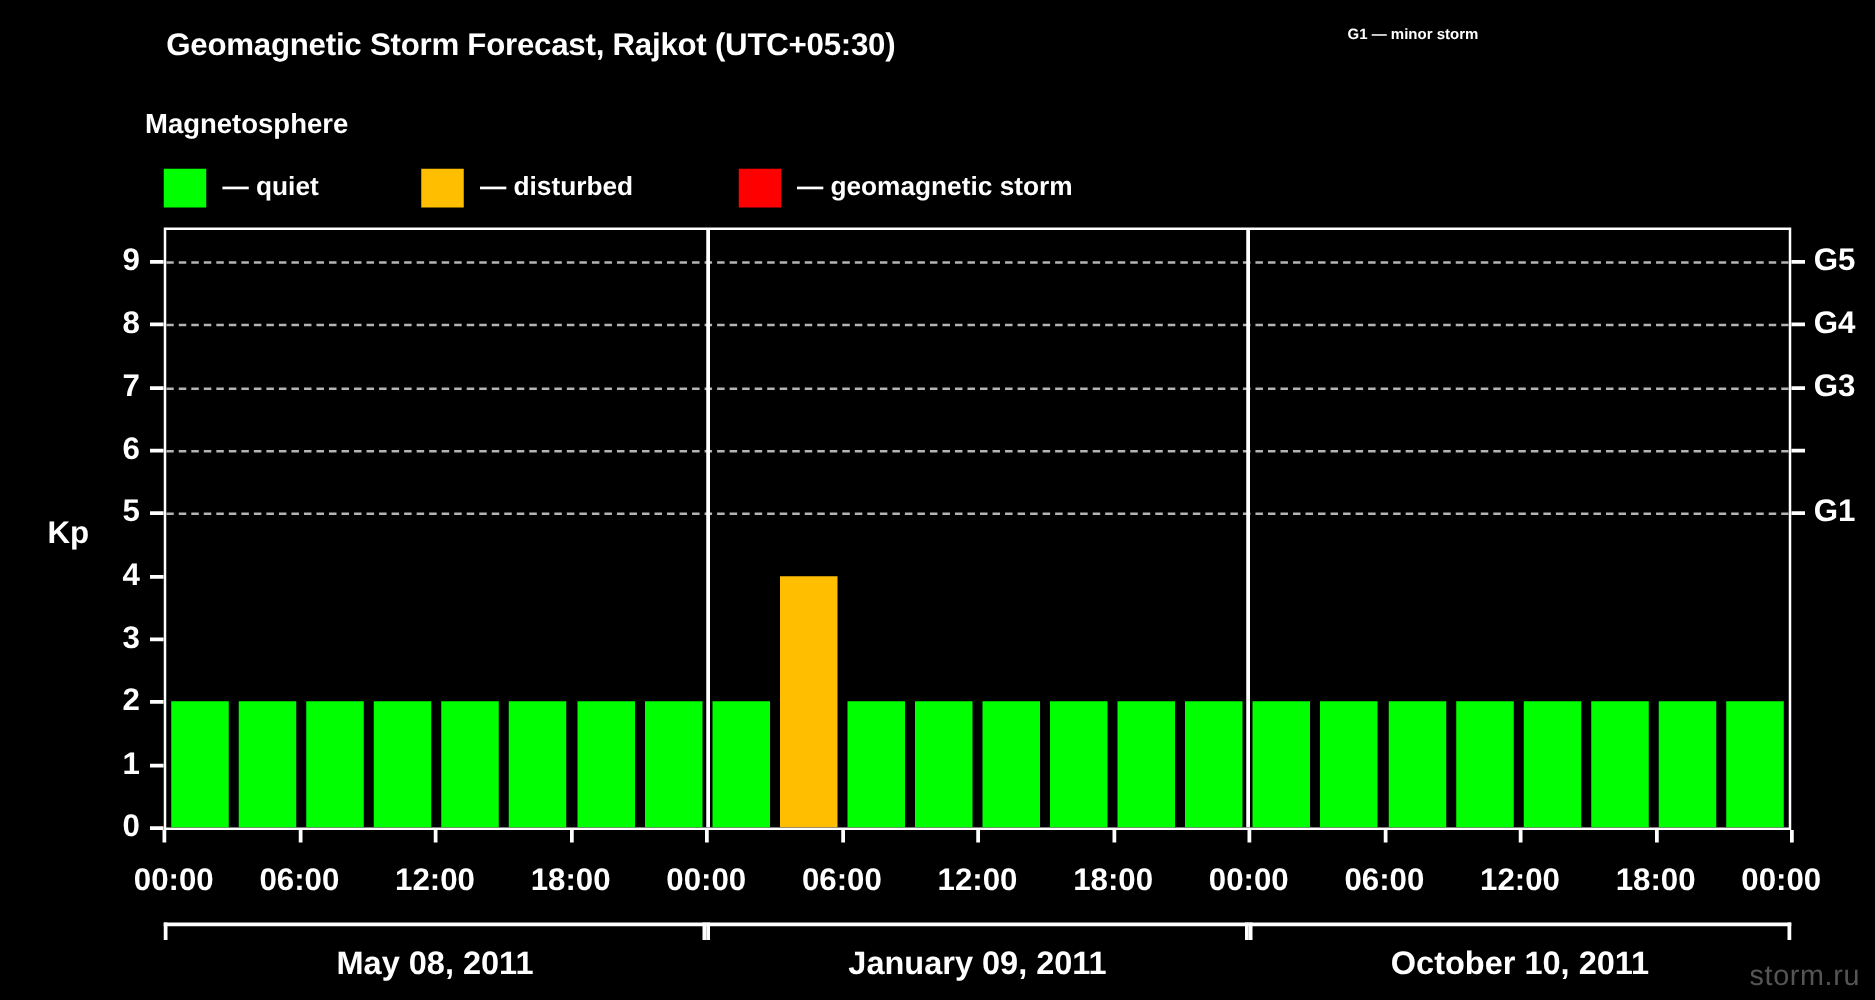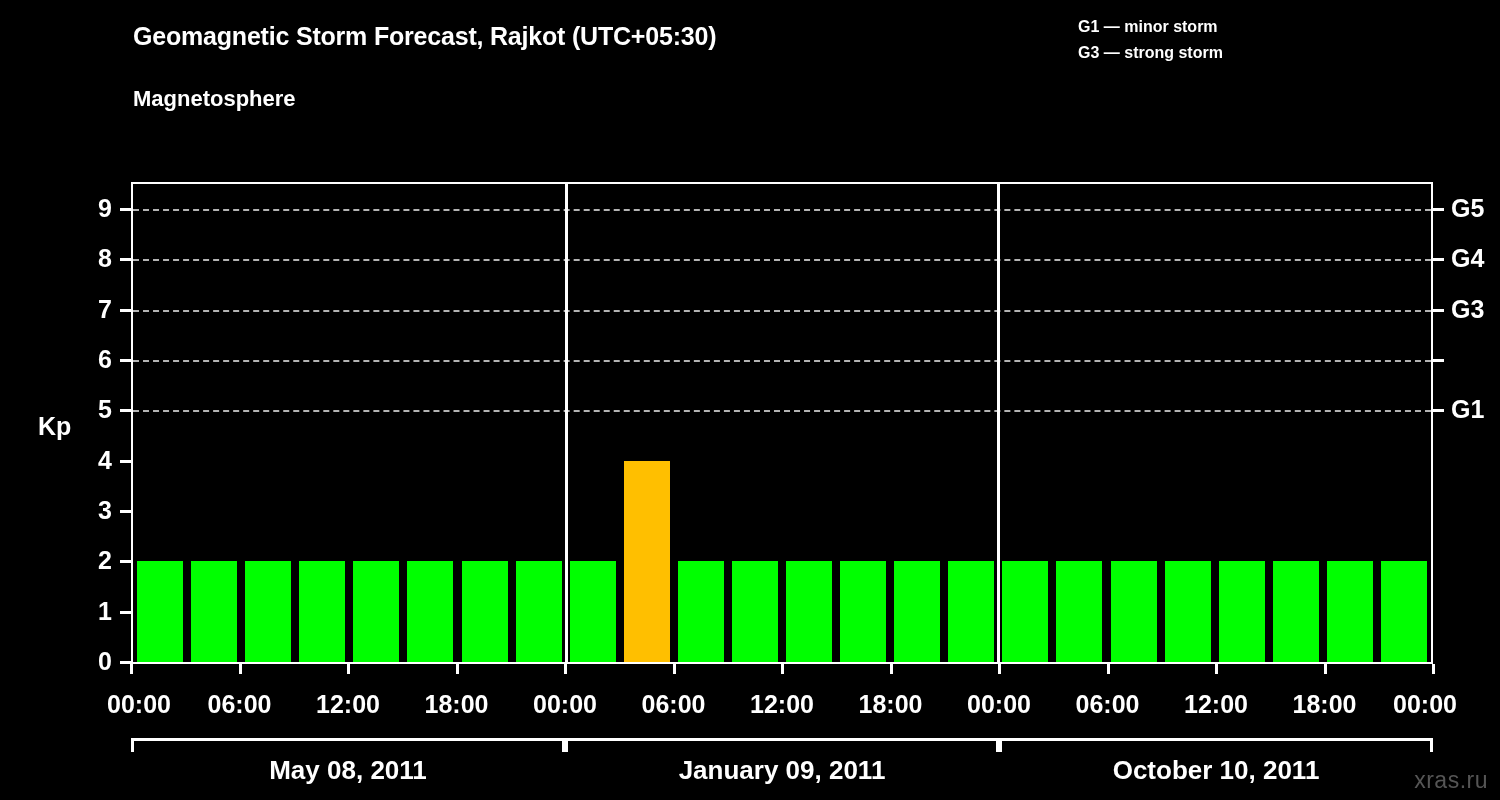--- a/index.html
+++ b/index.html
@@ -28,21 +28,21 @@
     position: absolute;
     left: 133px;
     top: 22px;
     font-size: 25px;
     font-weight: bold;
     letter-spacing: -0.2px;
     white-space: nowrap;
   }
   .mag-label {
     position: absolute;
-    left: 133px;
+    left: 116px;
     top: 86px;
     font-size: 22px;
     font-weight: bold;
     white-space: nowrap;
   }
 
   
   .legend-row {
     position: absolute;
     left: 131px;
@@ -72,21 +72,21 @@
 
   
   .gscale-legend {
     position: absolute;
     left: 1078px;
     top: 14px;
     display: flex;
     flex-direction: column;
   }
   .gscale-line {
-    font-size: 16px;
+    font-size: 12px;
     font-weight: bold;
     line-height: 26.4px;
     white-space: nowrap;
   }
 
   
   #plot {
     position: absolute;
     left: 131px;
     top: 182px;
@@ -199,24 +199,39 @@
   }
 </style>
 </head>
 <body>
 
 <div id="root">
 
   <div class="chart-title">Geomagnetic Storm Forecast, Rajkot (UTC+05:30)</div>
   <div class="mag-label">Magnetosphere</div>
 
+  <div class="legend-row" id="legend-row">
+      <div class="legend-item">
+        <span class="legend-swatch" style="background: rgb(0, 255, 0);"></span>
+        <span class="legend-text">— quiet</span>
+      </div>
+      <div class="lg-gap-1"></div>
+      <div class="legend-item">
+        <span class="legend-swatch" style="background: rgb(255, 191, 0);"></span>
+        <span class="legend-text">— disturbed</span>
+      </div>
+      <div class="lg-gap-2"></div>
+      <div class="legend-item">
+        <span class="legend-swatch" style="background: rgb(255, 0, 0);"></span>
+        <span class="legend-text">— geomagnetic storm</span>
+      </div>
+    </div>
 
   <div class="gscale-legend" id="gscale-legend">
       <div class="gscale-line">G1 — minor storm</div>
-      <div class="gscale-line">G3 — strong storm</div>
     </div>
 
   <div class="kp-axis-title">Kp</div>
 
   <div id="axis-left">
       <div class="y-label" style="left: 72px; top: 649px;">0</div>
       <div class="y-tick" style="left: 120px; top: 661px;"></div>
       <div class="y-label" style="left: 72px; top: 598.684px;">1</div>
       <div class="y-tick" style="left: 120px; top: 610.684px;"></div>
       <div class="y-label" style="left: 72px; top: 548.368px;">2</div>
@@ -312,15 +327,15 @@
       <div class="bar" title="Jan 10 06:00 — Kp 2 (quiet)" style="left: 977.5px; width: 46.0833px; height: 100.632px; background: rgb(0, 255, 0);"></div>
       <div class="bar" title="Jan 10 09:00 — Kp 2 (quiet)" style="left: 1031.58px; width: 46.0833px; height: 100.632px; background: rgb(0, 255, 0);"></div>
       <div class="bar" title="Jan 10 12:00 — Kp 2 (quiet)" style="left: 1085.67px; width: 46.0833px; height: 100.632px; background: rgb(0, 255, 0);"></div>
       <div class="bar" title="Jan 10 15:00 — Kp 2 (quiet)" style="left: 1139.75px; width: 46.0833px; height: 100.632px; background: rgb(0, 255, 0);"></div>
       <div class="bar" title="Jan 10 18:00 — Kp 2 (quiet)" style="left: 1193.83px; width: 46.0833px; height: 100.632px; background: rgb(0, 255, 0);"></div>
       <div class="bar" title="Jan 10 21:00 — Kp 2 (quiet)" style="left: 1247.92px; width: 46.0833px; height: 100.632px; background: rgb(0, 255, 0);"></div>
       <div class="day-sep" style="left: 431.667px;"></div>
       <div class="day-sep" style="left: 864.333px;"></div>
     </div>
 
-  <div class="watermark">xras.ru</div>
+  <div class="watermark">storm.ru</div>
 
 </div>
 
 </body></html>

